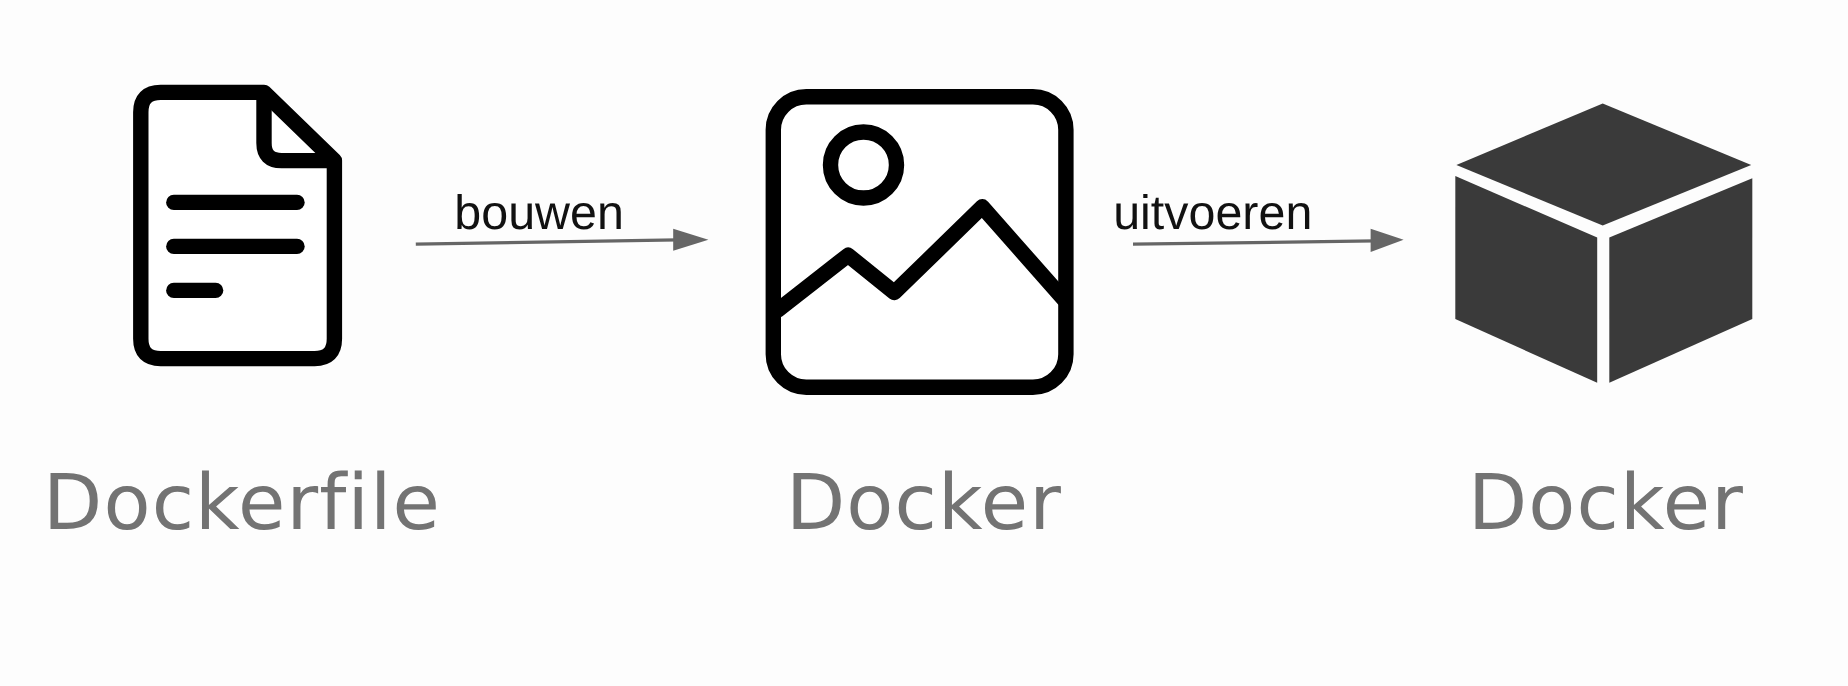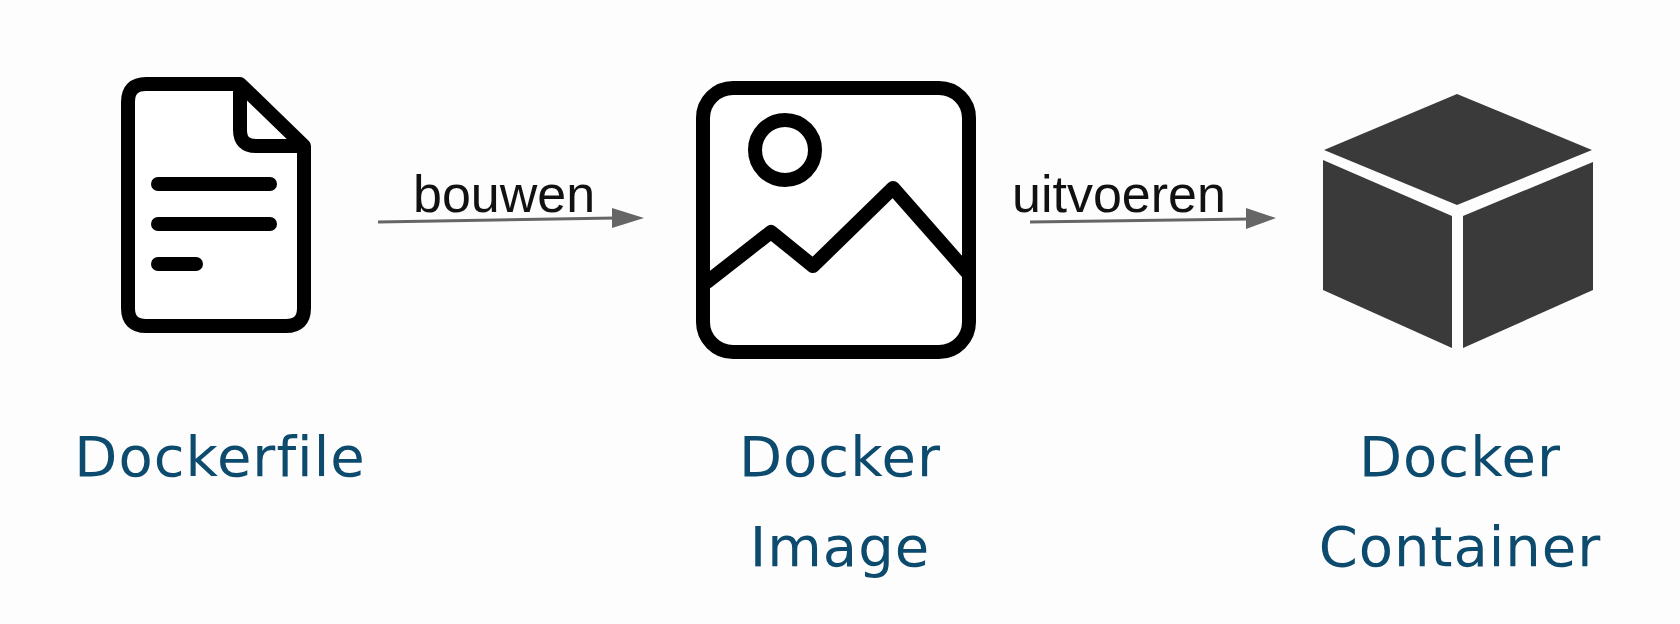--- a/index.html
+++ b/index.html
@@ -6,31 +6,31 @@
     body {
       width: 1680px; height: 624px; position: relative; overflow: hidden;
       background: #fdfdfd;
       font-family: "Liberation Sans", sans-serif;
     }
     .abs { position: absolute; }
     .label {
       position: absolute;
       font-family: "DejaVu Sans", sans-serif;
       font-weight: 400;
-      color: #0c4a6e;
-      font-size: 56px;
+      color: #737373;
+      font-size: 70px;
       line-height: 90px;
       text-align: center;
       letter-spacing: 1px;
     }
     .arrow-text {
       position: absolute;
       font-family: "Liberation Sans", sans-serif;
       color: #111;
-      font-size: 52px;
+      font-size: 44px;
       line-height: 44px;
     }
     svg { display: block; }
   </style>
 </head>
 <body>
 
 <div class="abs" style="left:118px; top:76px;">
   <svg width="200" height="262" viewBox="0 0 200 262">
     <path d="M28,8 H122 L186,70 V232 Q186,250 168,250 H28 Q10,250 10,232 V26 Q10,8 28,8 Z" fill="#fff" stroke="#000" stroke-width="14" stroke-linejoin="round"></path>
@@ -71,18 +71,16 @@
     <polygon points="3,68 132,124 132,256 3,198" fill="#3a3a3a"></polygon>
     <polygon points="143,124 273,70 273,198 143,256" fill="#3a3a3a"></polygon>
   </svg>
 </div>
 
 <div class="label" style="left:20px; top:412px; width:400px;">
   <span>Dockerfile</span>
 </div>
 <div class="label" style="left:660px; top:412px; width:360px;">
   <div>Docker</div>
-  <div>Image</div>
 </div>
 <div class="label" style="left:1240px; top:412px; width:440px;">
   <div>Docker</div>
-  <div>Container</div>
 </div>
 
 </body></html>

